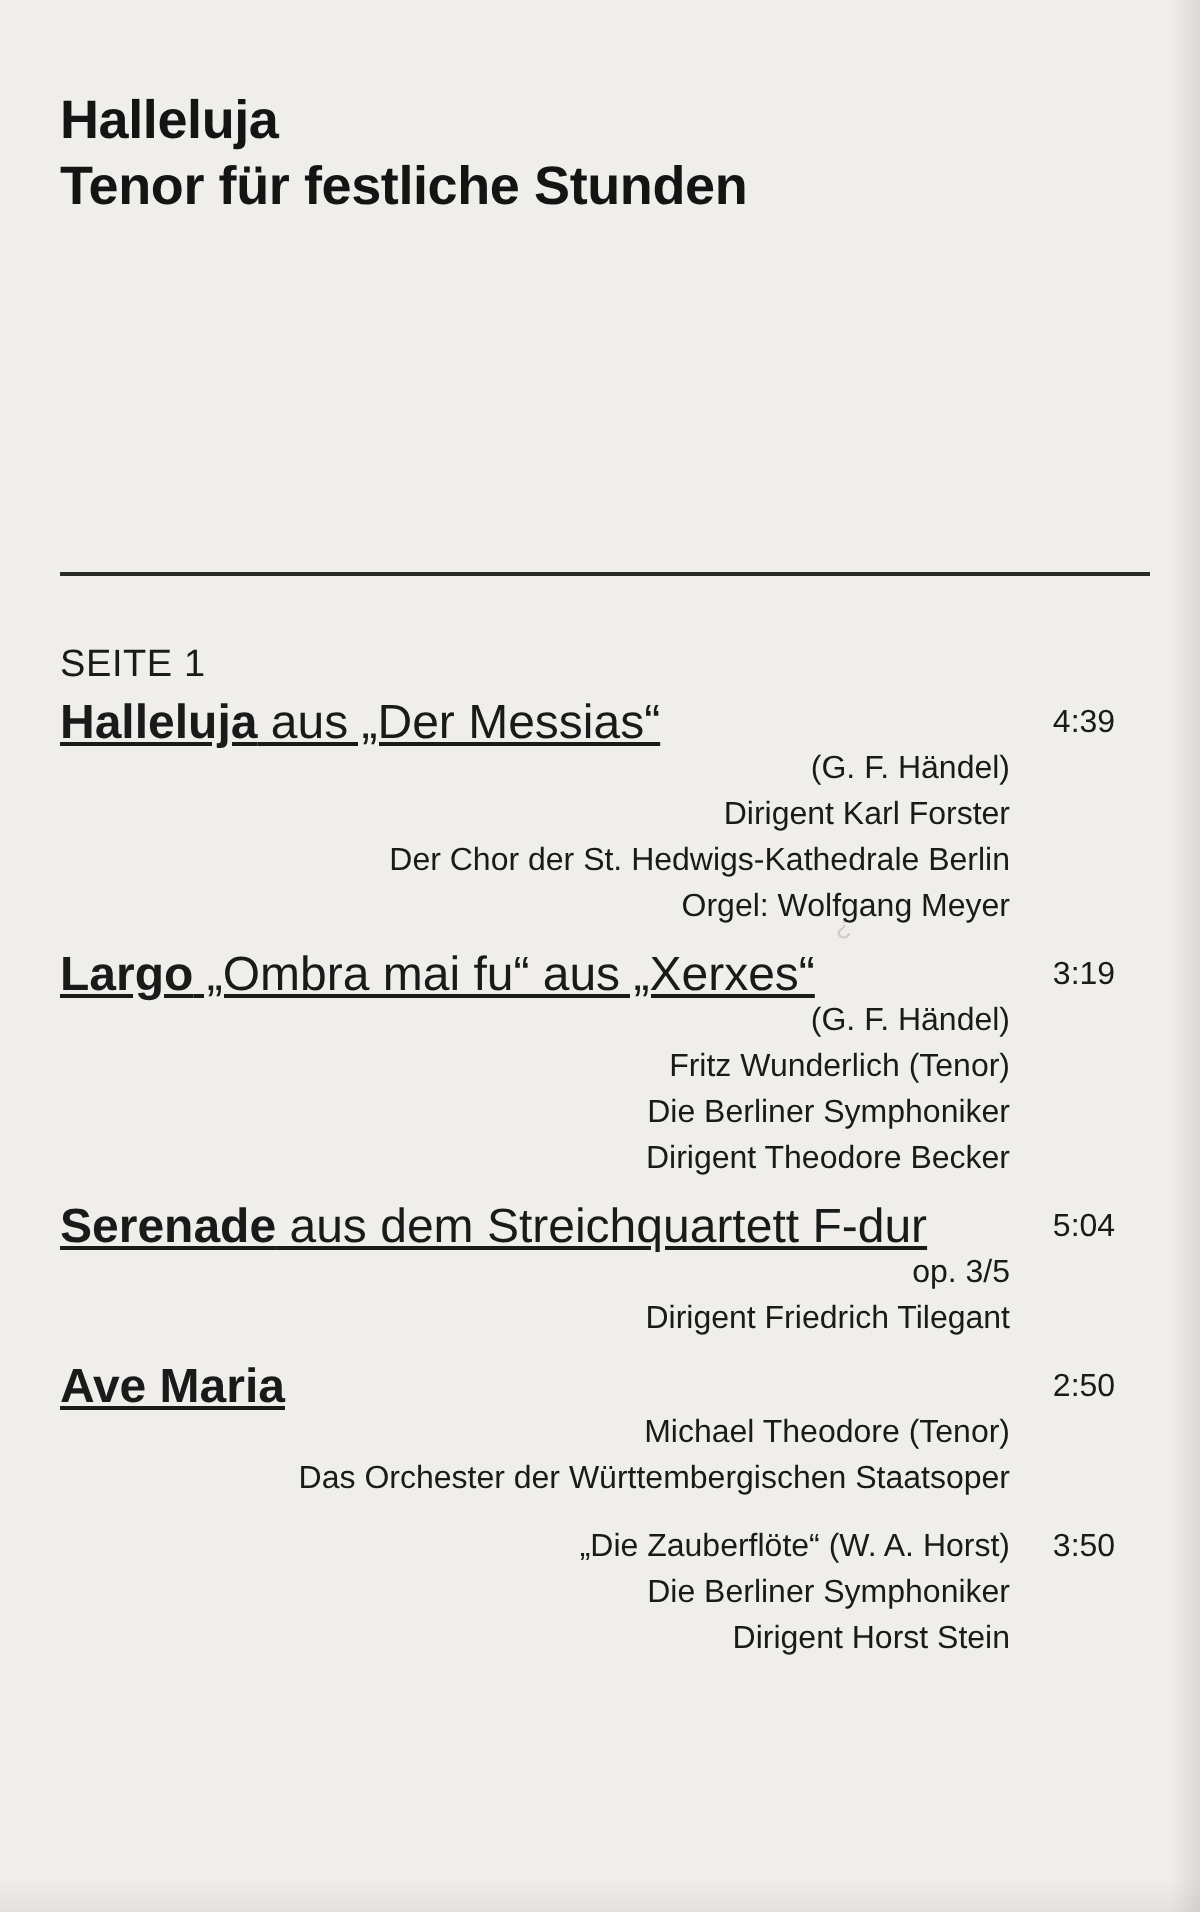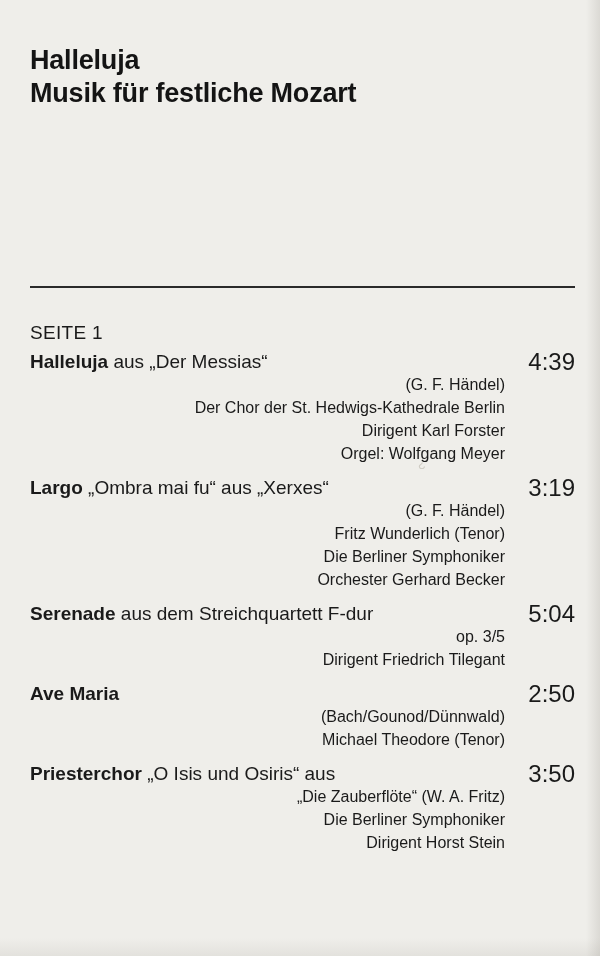--- a/index.html
+++ b/index.html
@@ -53,40 +53,41 @@
     position: absolute;
     left: 30px;
     top: 350px;
     width: 545px;
   }
   .track {
     position: relative;
     margin-bottom: 11px;
   }
   .track .head {
-    font-size: 19px;
+    font-size: 24px;
     line-height: 23px;
     padding-right: 70px;
+    text-decoration: underline;
   }
   .track .head .tname {
     font-weight: bold;
   }
   .track .line {
     font-size: 16px;
     line-height: 23px;
     padding-right: 70px;
     text-align: right;
   }
   .track .dur {
     position: absolute;
     right: 0;
     top: 0;
-    font-size: 24px;
+    font-size: 16px;
     line-height: 23px;
-    text-align: right;
+    text-align: center;
     width: 66px;
   }
   .faint-mark {
     position: absolute;
     left: 418px;
     top: 455px;
     font-size: 13px;
     color: #cfccc4;
   }
   .edge-shade {
@@ -108,67 +109,66 @@
     pointer-events: none;
   }
 </style>
 </head>
 <body>
 
 <div class="page">
 
   <div class="title-block">
     <div class="title-line">Halleluja</div>
-    <div class="title-line">Musik für festliche Mozart</div>
+    <div class="title-line">Tenor für festliche Stunden</div>
   </div>
 
   <div class="divider"></div>
 
   <div class="side-label">SEITE 1</div>
 
   <div class="faint-mark">¿</div>
 
   <div class="tracks">
 
     <div class="track">
       <div class="dur">4:39</div>
       <div class="head"><span class="tname">Halleluja</span><span> aus „Der Messias“</span></div>
       <div class="line">(G. F. Händel)</div>
+      <div class="line">Dirigent Karl Forster</div>
       <div class="line">Der Chor der St. Hedwigs-Kathedrale Berlin</div>
-      <div class="line">Dirigent Karl Forster</div>
       <div class="line">Orgel: Wolfgang Meyer</div>
     </div>
 
     <div class="track">
       <div class="dur">3:19</div>
       <div class="head"><span class="tname">Largo</span><span> „Ombra mai fu“ aus „Xerxes“</span></div>
       <div class="line">(G. F. Händel)</div>
       <div class="line">Fritz Wunderlich (Tenor)</div>
       <div class="line">Die Berliner Symphoniker</div>
-      <div class="line">Orchester Gerhard Becker</div>
+      <div class="line">Dirigent Theodore Becker</div>
     </div>
 
     <div class="track">
       <div class="dur">5:04</div>
       <div class="head"><span class="tname">Serenade</span><span> aus dem Streichquartett F-dur</span></div>
       <div class="line">op. 3/5</div>
       <div class="line">Dirigent Friedrich Tilegant</div>
     </div>
 
     <div class="track">
       <div class="dur">2:50</div>
       <div class="head"><span class="tname">Ave Maria</span><span></span></div>
-      <div class="line">(Bach/Gounod/Dünnwald)</div>
       <div class="line">Michael Theodore (Tenor)</div>
+      <div class="line">Das Orchester der Württembergischen Staatsoper</div>
     </div>
 
     <div class="track">
       <div class="dur">3:50</div>
-      <div class="head"><span class="tname">Priesterchor</span><span> „O Isis und Osiris“ aus</span></div>
-      <div class="line">„Die Zauberflöte“ (W. A. Fritz)</div>
+      <div class="line">„Die Zauberflöte“ (W. A. Horst)</div>
       <div class="line">Die Berliner Symphoniker</div>
       <div class="line">Dirigent Horst Stein</div>
     </div>
 
   </div>
 
   <div class="edge-shade"></div>
   <div class="bottom-shade"></div>
 
 </div>

